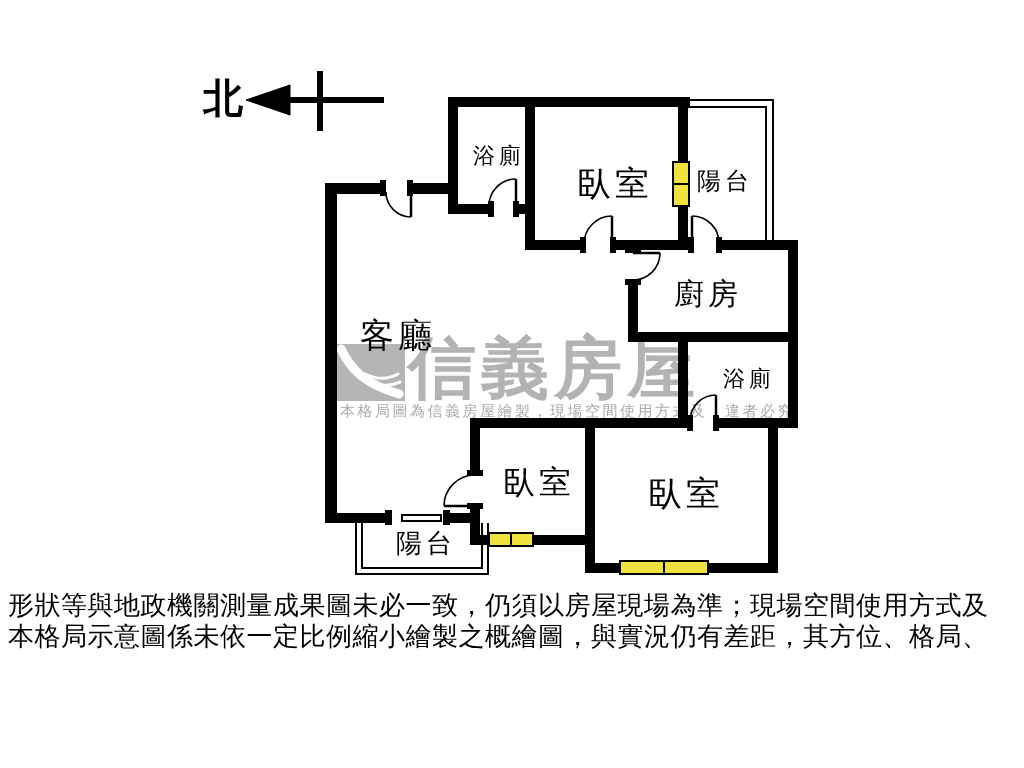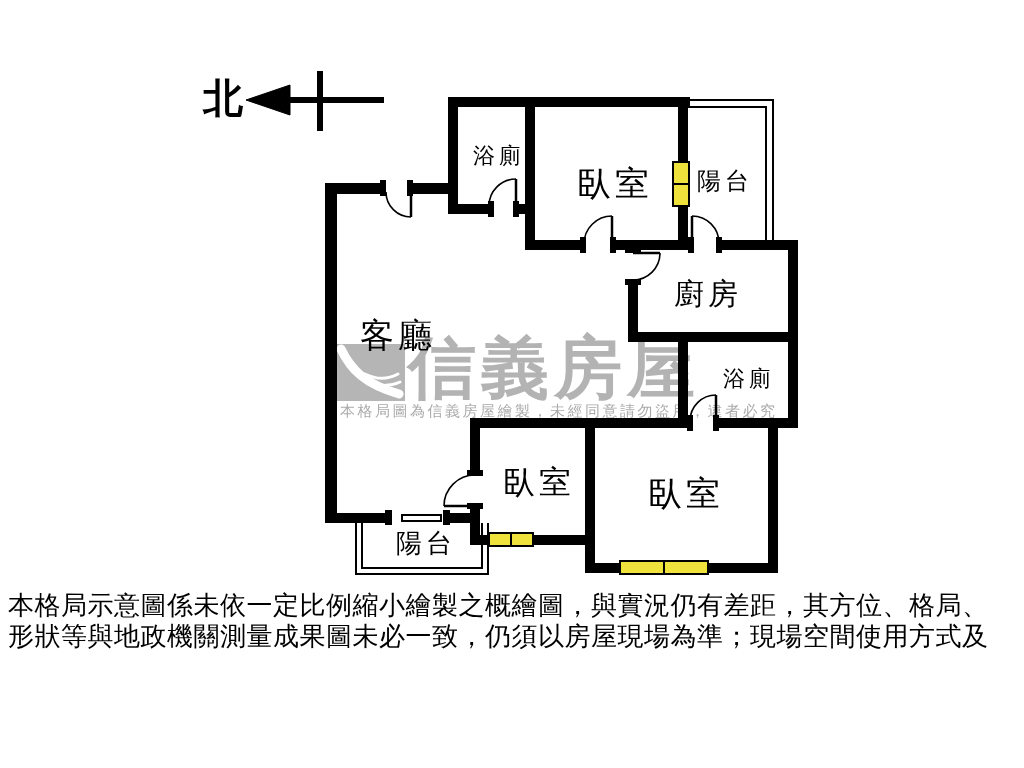--- a/index.html
+++ b/index.html
@@ -139,21 +139,21 @@
     <div class="wm-logo">
       <svg width="70" height="57" viewBox="0 0 70 57">
         <g stroke="#ffffff" fill="none" stroke-linecap="round">
           <path d="M6,5 C16,26 30,40 64,50" stroke-width="9"></path>
           <path d="M30,30 C42,36 52,36 63,30" stroke-width="3"></path>
           <path d="M32,38 C44,43 54,43 65,38" stroke-width="3"></path>
         </g>
       </svg>
     </div>
     <div class="wm-brand">信義房屋</div>
-    <div class="wm-notice">本格局圖為信義房屋繪製，未經同意請勿盜用，違者必究</div>
+    <div class="wm-notice">本格局圖為信義房屋繪製，現場空間使用方式及，違者必究</div>
   </div>
 
   <div class="disclaimer">
+    <div>形狀等與地政機關測量成果圖未必一致，仍須以房屋現場為準；現場空間使用方式及</div>
     <div>本格局示意圖係未依一定比例縮小繪製之概繪圖，與實況仍有差距，其方位、格局、</div>
-    <div>形狀等與地政機關測量成果圖未必一致，仍須以房屋現場為準；現場空間使用方式及</div>
   </div>
 
 </div>
 
 </body></html>

